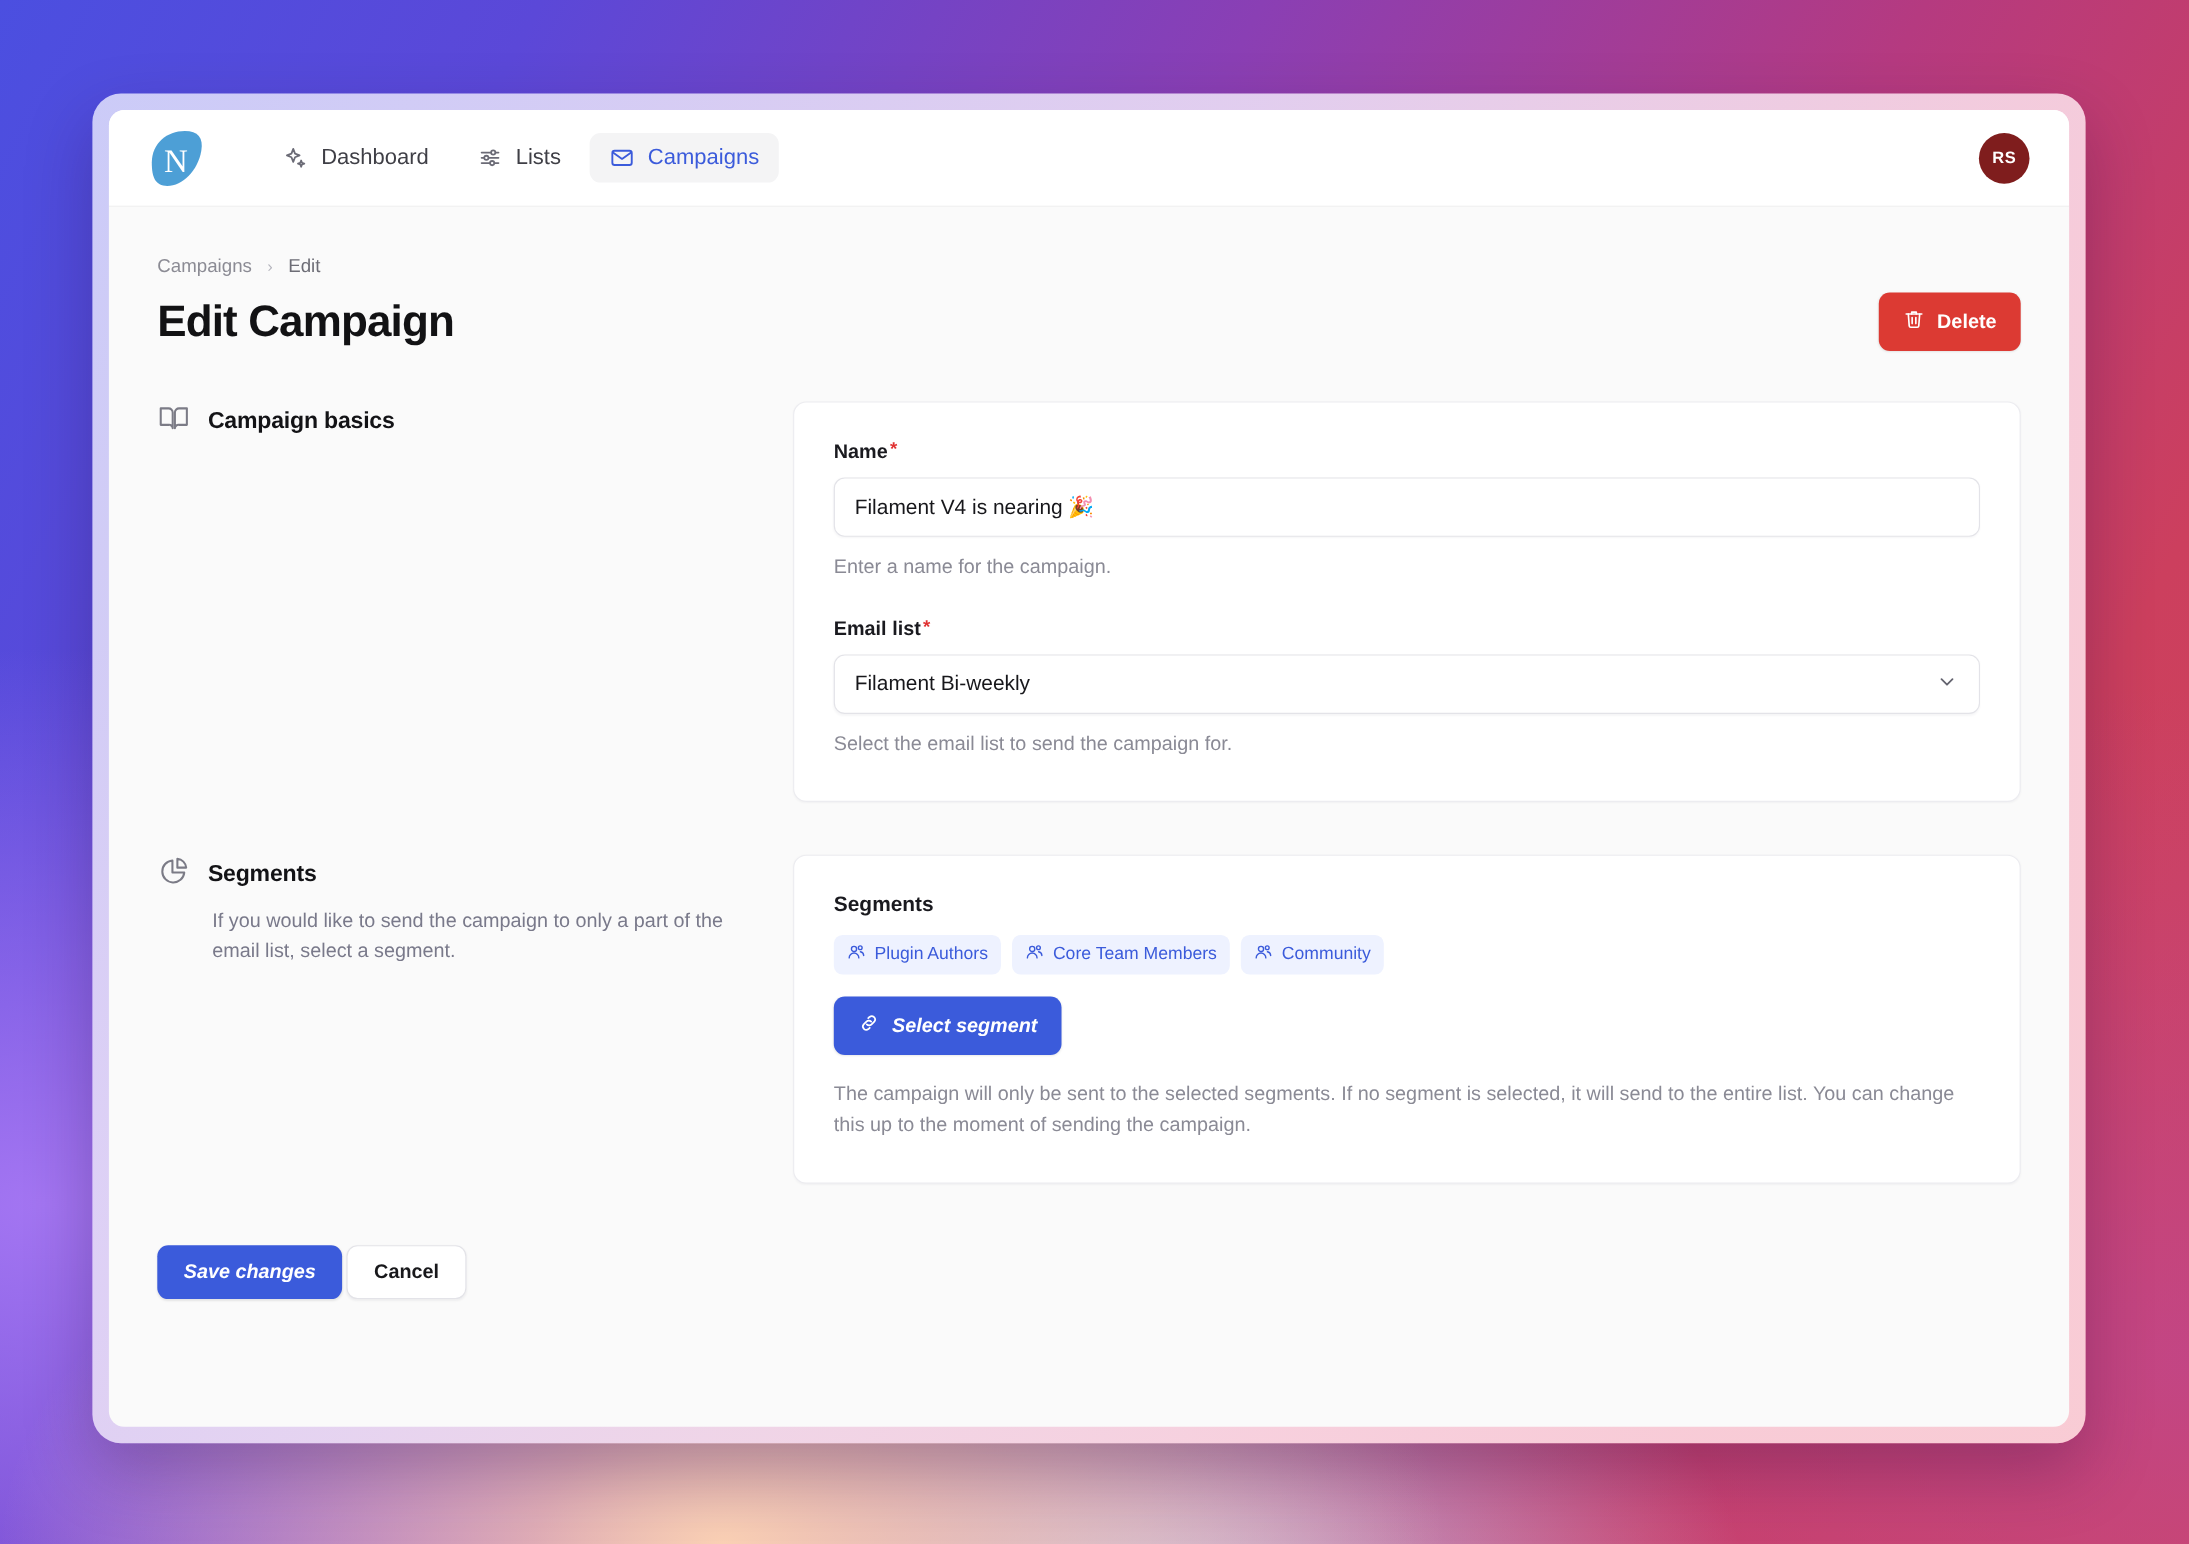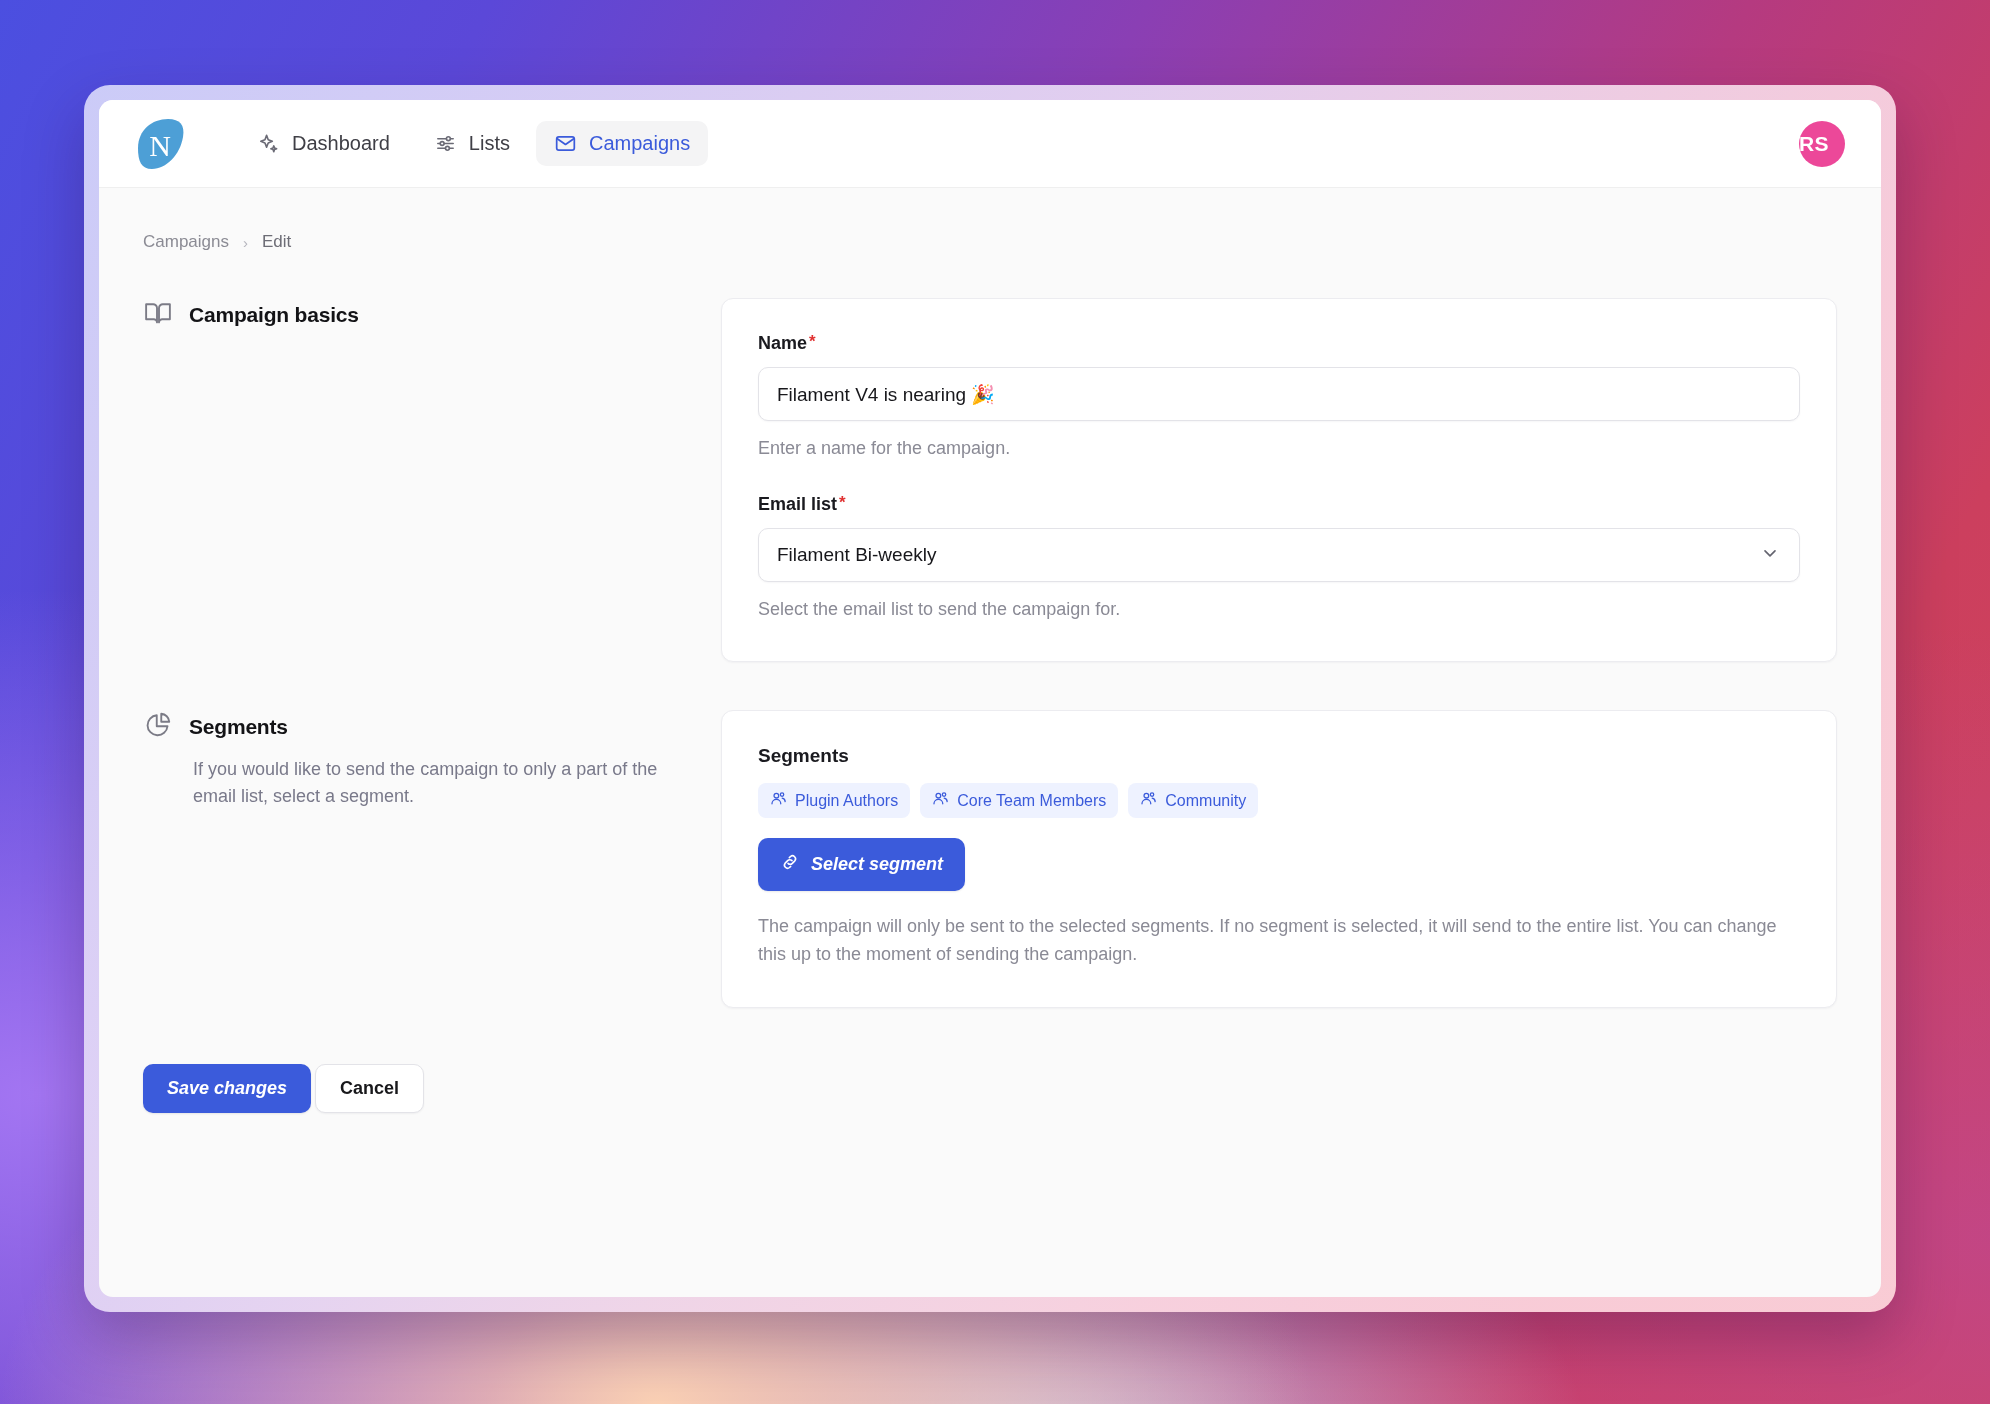--- a/index.html
+++ b/index.html
@@ -93,27 +93,28 @@
     color: #3b5bdb;
   }
   .nav-item.active .nav-label { color: #3b5bdb; }
 
   .spacer { flex: 1 1 auto; }
 
   .avatar {
     width: 46px;
     height: 46px;
     border-radius: 50%;
-    background: #ec4899;
+    background: #7f1d1d;
     color: #ffffff;
-    font-size: 21px;
+    font-size: 15px;
     font-weight: 600;
     letter-spacing: 0.4px;
     display: flex;
     align-items: center;
+    justify-content: center;
     cursor: pointer;
     flex: none;
   }
 
   
   .page {
     flex: 1 1 auto;
     padding: 44px 44px 0 44px;
     overflow: hidden;
   }
@@ -377,20 +378,36 @@
     </div>
 
     <div class="page">
 
       <div class="breadcrumb">
         <span class="crumb">Campaigns</span>
         <span class="crumb-sep">›</span>
         <span class="crumb current">Edit</span>
       </div>
 
+      <div class="page-head">
+        <h1 class="page-title">Edit Campaign</h1>
+        <div class="spacer"></div>
+        <button class="btn btn-delete">
+          <span>
+            <svg width="20" height="20" viewBox="0 0 24 24" fill="none" stroke="#ffffff" stroke-width="1.8" stroke-linecap="round" stroke-linejoin="round">
+              <path d="M3.5 6.5 H20.5"></path>
+              <path d="M9.5 6.5 V4.5 H14.5 V6.5"></path>
+              <path d="M5.8 6.5 L6.8 19.5 A1.6 1.6 0 0 0 8.4 21 H15.6 A1.6 1.6 0 0 0 17.2 19.5 L18.2 6.5"></path>
+              <path d="M10 10.5 V17"></path>
+              <path d="M14 10.5 V17"></path>
+            </svg>
+          </span>
+          <span>Delete</span>
+        </button>
+      </div>
 
       <div class="section">
 
         <div class="section-aside">
           <div class="aside-head">
             <span>
               <svg width="30" height="30" viewBox="0 0 24 24" fill="none" stroke="#7b7b86" stroke-width="1.5" stroke-linecap="round" stroke-linejoin="round">
                 <path d="M2.5 5 H8 A3 3 0 0 1 11.2 8 V19.5 A2.6 2.6 0 0 0 8.2 17 H2.5 Z"></path>
                 <path d="M21.5 5 H16 A3 3 0 0 0 12.8 8 V19.5 A2.6 2.6 0 0 1 15.8 17 H21.5 Z"></path>
               </svg>

